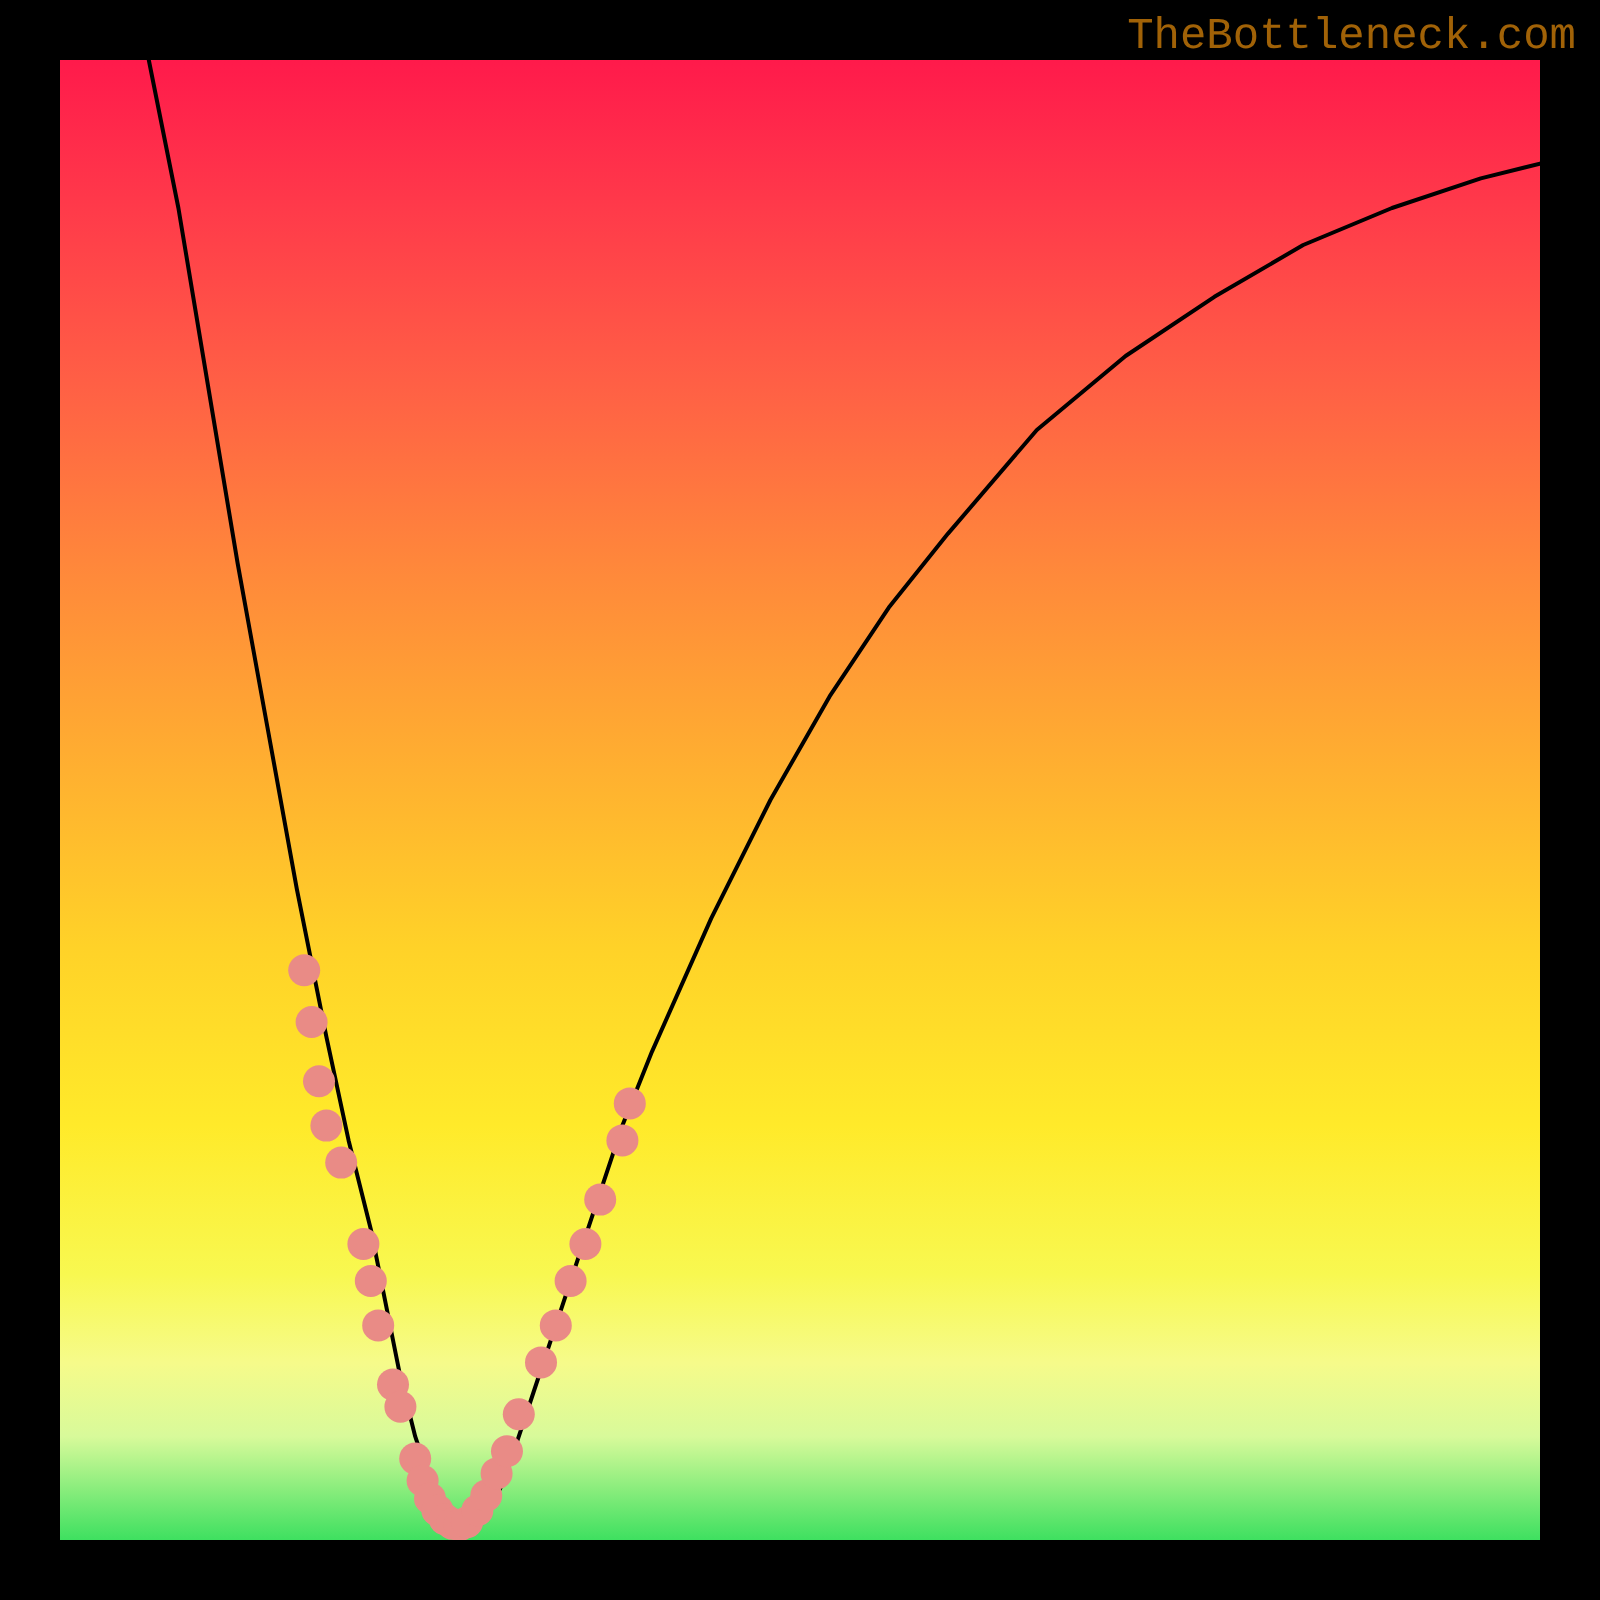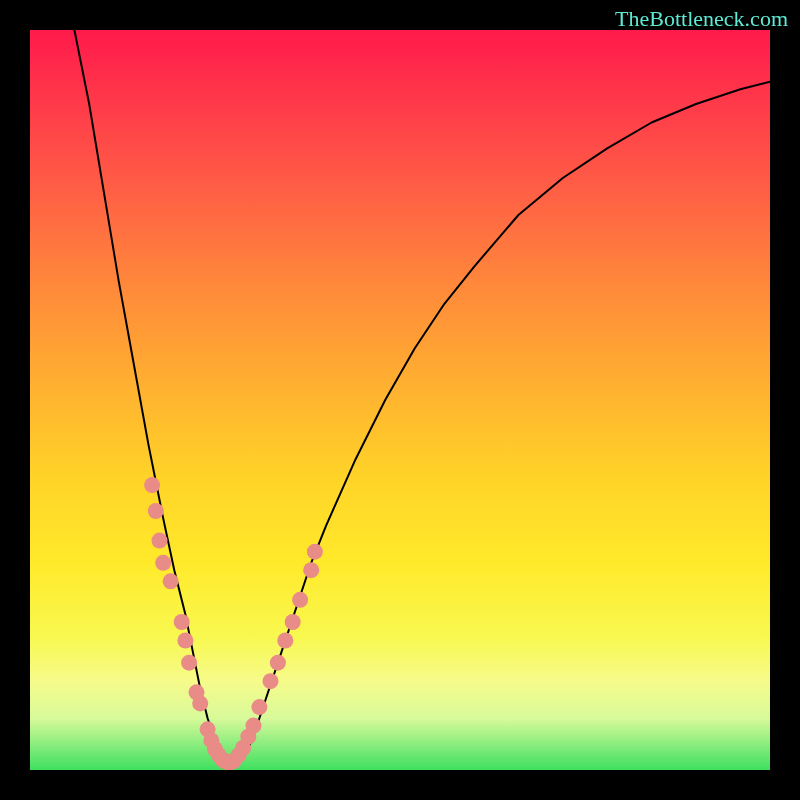--- a/index.html
+++ b/index.html
@@ -21,23 +21,23 @@
         #ffea2a 72%,
         #f8f850 82%,
         #f6fb8a 88%,
         #d8fa9a 93%,
         #3ee060 100%);
     }
     .watermark {
       position: absolute;
       top: 6px;
       right: 12px;
-      font-family: Liberation Serif, serif;
+      font-family: Liberation Mono, monospace;
       font-size: 22px;
-      color: #5eead4;
+      color: #a16207;
       z-index: 30;
       font-weight: 500;
     }
     svg.curve { position: absolute; left: 0; top: 0; }
   </style>
 </head>
 <body>
 
 <div class="container">
   <div class="watermark">TheBottleneck.com</div>

